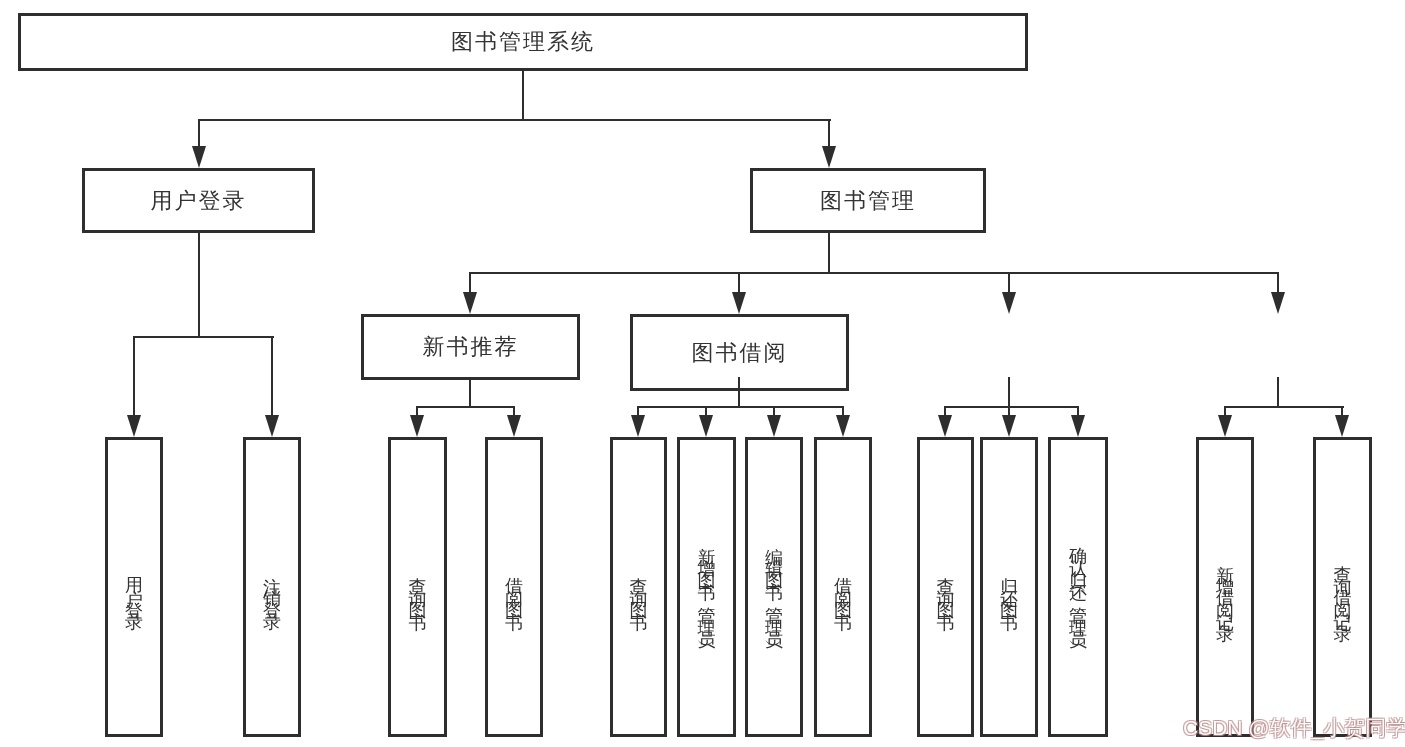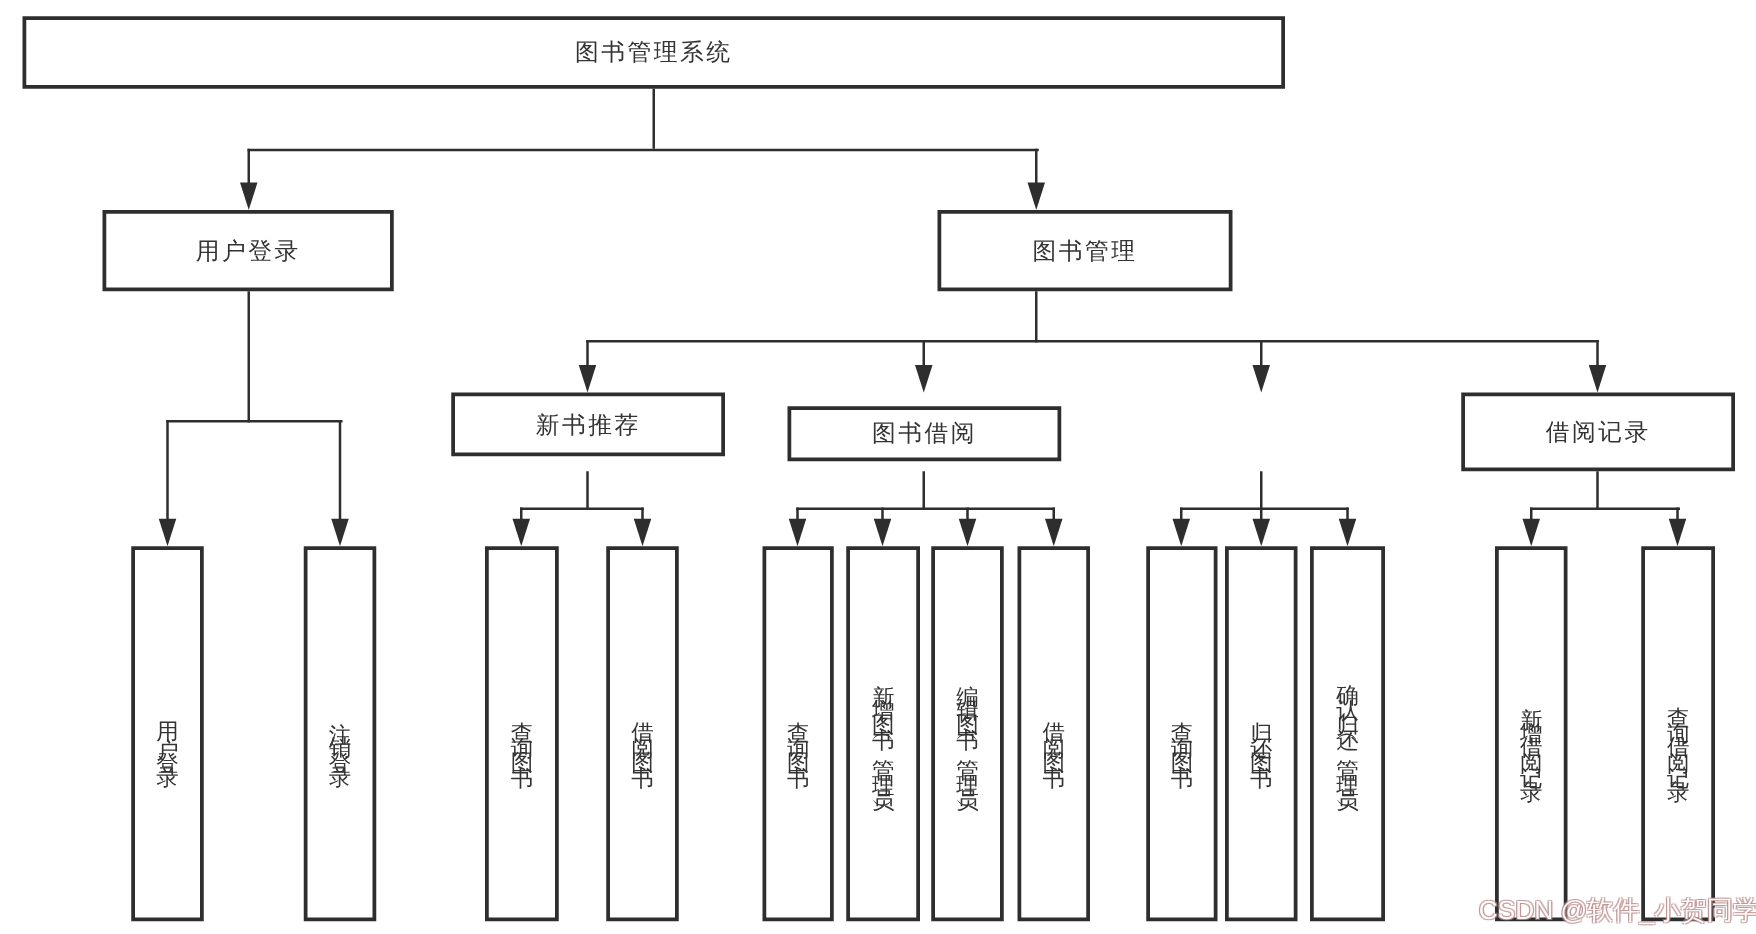--- a/index.html
+++ b/index.html
@@ -5,21 +5,21 @@
   html, body { margin:0; padding:0; background:#ffffff; }
   .canvas {
     position:relative; width:1405px; height:747px; background:#ffffff;
     font-family:"Liberation Sans", sans-serif; overflow:hidden; color:#2e2e2e;
   }
   .box {
     position:absolute; background:#ffffff; border:3px solid #2e2e2e;
     box-sizing:border-box; display:flex; align-items:center; justify-content:center;
   }
   .box .hlabel {
-    font-size:19px; letter-spacing:2px; color:#333333; white-space:nowrap;
+    font-size:22px; letter-spacing:2px; color:#333333; white-space:nowrap;
   }
   .leaf { border-width:3px; }
   .leaf .vlabel {
     writing-mode:vertical-rl; text-orientation:mixed;
     font-size:18px; line-height:1; letter-spacing:12px; color:#333333;
   }
   .line { position:absolute; background:#2e2e2e; }
   .arrow {
     position:absolute; width:0; height:0;
     border-left:7px solid transparent; border-right:7px solid transparent;
@@ -45,28 +45,25 @@
     <span class="hlabel">图书管理系统</span>
   </div>
 
   <div class="box" style="left:82px;top:168px;width:233px;height:65px;">
     <span class="hlabel">用户登录</span>
   </div>
   <div class="box" style="left:711px;top:168px;width:236px;height:65px;margin-left:39px;">
     <span class="hlabel">图书管理</span>
   </div>
 
-  <div class="box" style="left:361px;top:314px;width:219px;height:51px;text-align:center;">
+  <div class="box" style="left:361px;top:314px;width:219px;height:66px;text-align:center;">
     <span class="hlabel">新书推荐</span>
   </div>
-  <div class="box" style="left:630px;top:314px;width:219px;height:44px;margin-top:11px;">
+  <div class="box" style="left:630px;top:314px;width:219px;height:77px;">
     <span class="hlabel">图书借阅</span>
-  </div>
-  <div class="box" style="left:1169px;top:314px;width:219px;height:63px;">
-    <span class="hlabel">借阅记录</span>
   </div>
 
   <div class="box leaf" style="left:105px;top:437px;width:58px;height:300px;">
     <span class="vlabel">用户登录</span>
   </div>
   <div class="box leaf" style="left:243px;top:437px;width:58px;height:300px;">
     <span class="vlabel">注销登录</span>
   </div>
 
   <div class="box leaf" style="left:388px;top:437px;width:59px;height:300px;">

